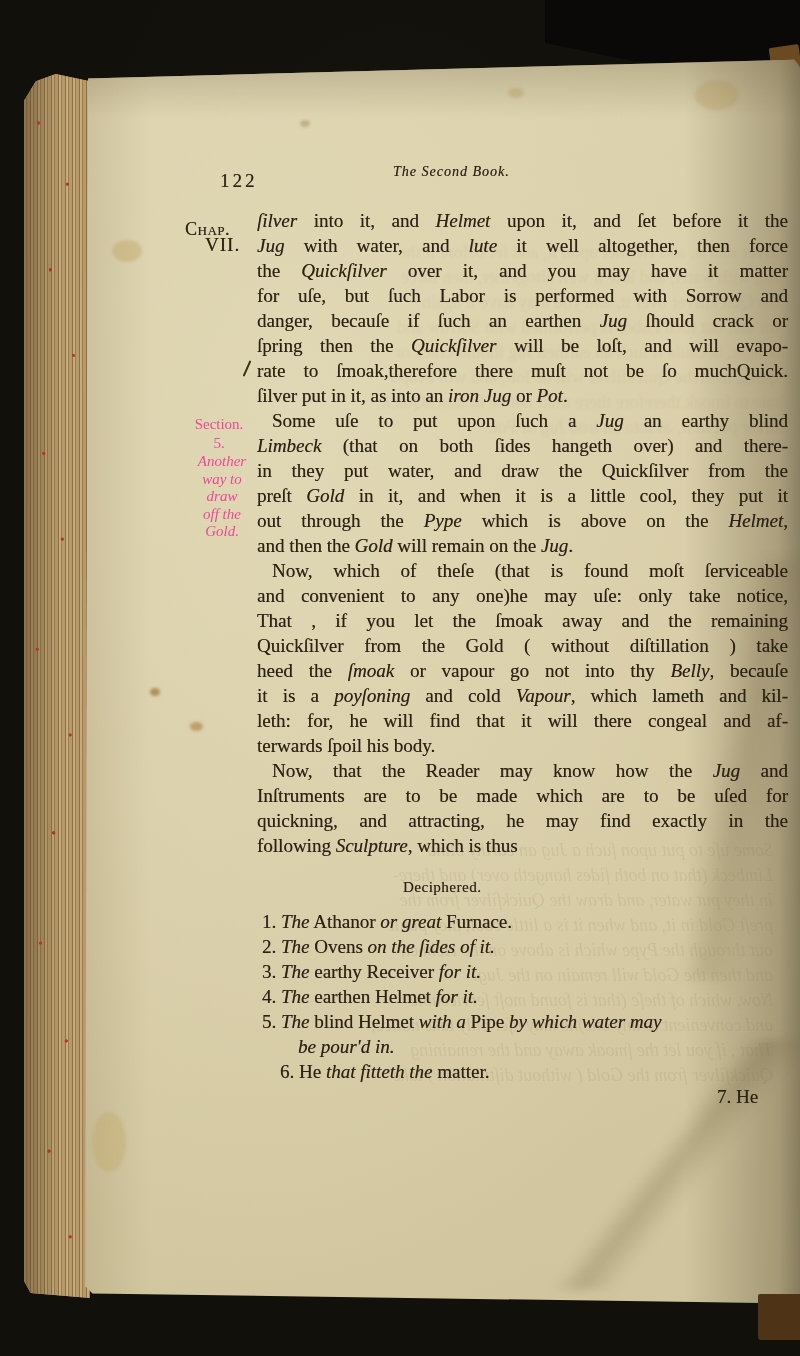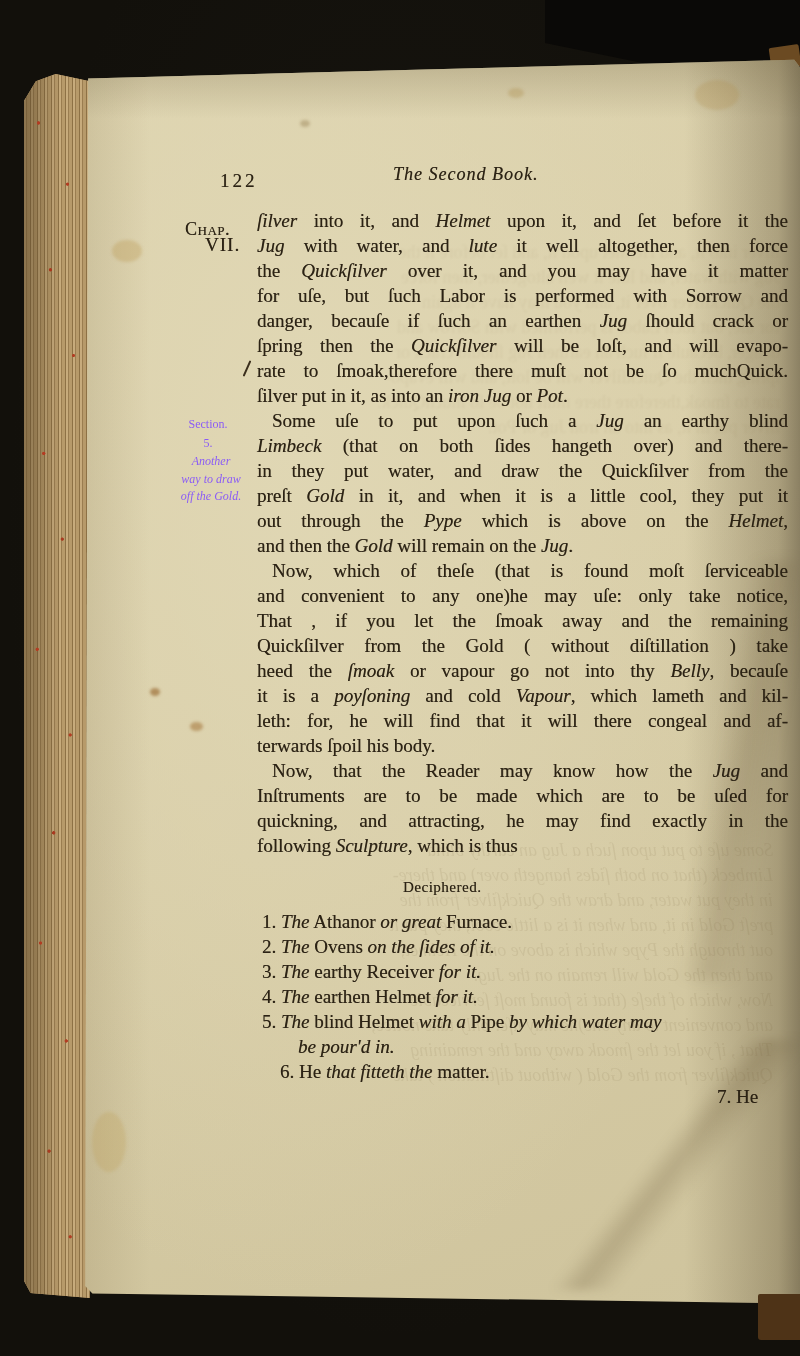--- a/index.html
+++ b/index.html
@@ -65,27 +65,27 @@
   .wrinkle{left:540px;top:1040px;width:270px;height:250px;filter:blur(5px);
     background:linear-gradient(128deg, transparent 44%, rgba(88,70,38,.22) 50%, transparent 58%);}
   .wrinkle2{left:600px;top:560px;width:200px;height:420px;filter:blur(6px);
     background:linear-gradient(100deg, transparent 55%, rgba(88,70,38,.14) 66%, transparent 78%);}
 
   
   .ink{color:#2b2214;text-shadow:.3px .3px .5px rgba(43,34,20,.55);}
   .it{font-style:italic;}
 
   .page-number{left:220px;top:170px;font-size:19px;letter-spacing:3px;}
-  .running-title{left:393px;top:164px;font-size:18px;font-style:italic;letter-spacing:1px;}
+  .running-title{left:393px;top:164px;font-size:14px;font-style:italic;letter-spacing:1px;}
 
   .chap-label{left:185px;top:219px;font-size:18px;font-variant:small-caps;letter-spacing:.5px;}
   .chap-num{left:205px;top:234px;font-size:19px;letter-spacing:1px;}
 
-  .margin-note{left:169px;top:415px;width:78px;text-align:center;
-    font-size:12px;line-height:18px;color:#8b5cf6;}
+  .margin-note{left:180px;top:415px;width:78px;text-align:center;
+    font-size:15px;line-height:18px;color:#ec4899;}
   .margin-note .mn-it{font-style:italic;text-align:center;padding-left:6px;line-height:17.5px;}
   .margin-note .mn-num{line-height:20px;}
   .stray-mark{left:246px;top:360px;width:2px;height:17px;background:#3a2e1c;
     transform:rotate(24deg);border-radius:1px;}
 
   .body-text{left:257px;top:208px;width:531px;font-size:19px;line-height:25px;}
   .body-text .line{height:25px;white-space:nowrap;}
   .body-text .jst{text-align:justify;text-align-last:justify;white-space:normal;}
   .body-text .ind{padding-left:15px;}
 

